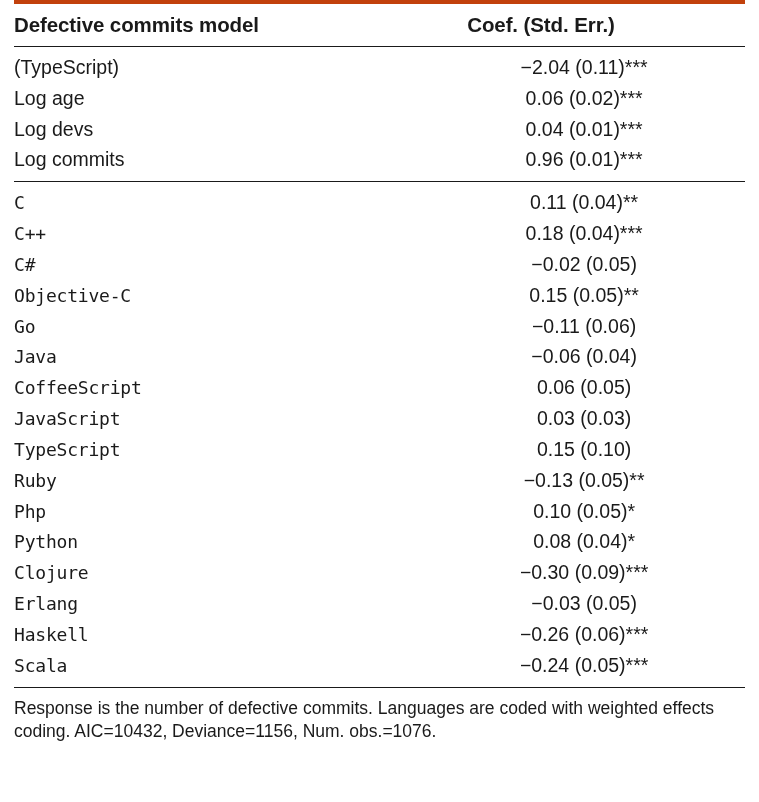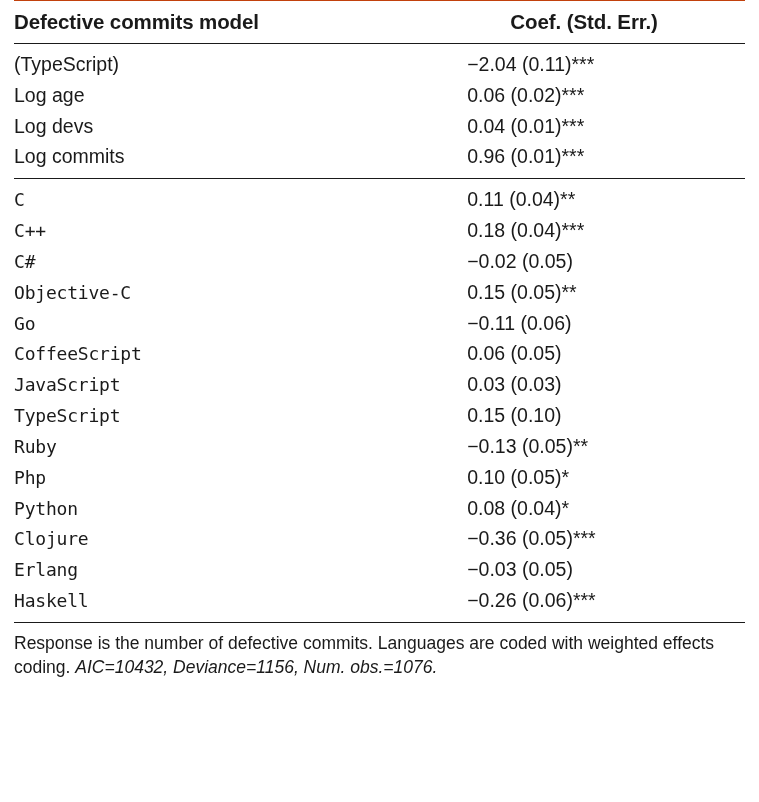--- a/index.html
+++ b/index.html
@@ -23,21 +23,21 @@
   }
   table.reg {
     width: 100%;
     border-collapse: collapse;
     table-layout: fixed;
   }
   table.reg col.c-label { width: 62%; }
   table.reg col.c-value { width: 38%; }
 
   .rule-top td {
-    border-top: 1px solid #c2410c;
+    border-top: 4px solid #c2410c;
   }
   .rule-mid td {
     border-top: 1.6px solid #1a1a1a;
   }
   .rule-bottom td {
     border-top: 1.6px solid #1a1a1a;
   }
 
   th, td {
     padding: 0;
@@ -45,47 +45,47 @@
   }
 
   .hdr td {
     font-size: 20.5px;
     font-weight: bold;
     padding-top: 9px;
     padding-bottom: 9px;
     letter-spacing: -0.1px;
   }
   .hdr .lbl { text-align: left; }
-  .hdr .val { text-align: center; padding-right: 44px; }
+  .hdr .val { text-align: left; padding-right: 44px; }
 
   tr.row td {
     font-size: 19.5px;
     padding-top: 4.5px;
     padding-bottom: 4.5px;
     line-height: 1.12;
   }
   tr.row .lbl { text-align: left; }
-  tr.row .val { text-align: left; padding-right: 44px; white-space: nowrap; }
+  tr.row .val { text-align: center; padding-right: 44px; white-space: nowrap; }
 
   tr.row.mono .lbl {
     font-family: "DejaVu Sans Mono", "Liberation Mono", monospace;
     font-size: 18px;
     letter-spacing: -0.2px;
   }
 
   tbody.group-top tr:first-child td { padding-top: 10px; }
   tbody.group-bot tr:last-child td { padding-bottom: 10px; }
 
   .notes td {
     font-size: 17.5px;
     line-height: 1.35;
     padding-top: 9px;
     text-align: left;
   }
-  .it { font-style: italic; }
+  .it { }
 </style>
 </head>
 <body>
 
 <div class="table-wrap">
   <table class="reg">
     <colgroup>
       <col class="c-label">
       <col class="c-value">
     </colgroup>
@@ -131,20 +131,24 @@
       </tr>
       <tr class="row mono">
         <td class="lbl">Objective-C</td>
         <td class="val">0.15 (0.05)**</td>
       </tr>
       <tr class="row mono">
         <td class="lbl">Go</td>
         <td class="val">−0.11 (0.06)</td>
       </tr>
       <tr class="row mono">
+        <td class="lbl">Java</td>
+        <td class="val">−0.06 (0.04)</td>
+      </tr>
+      <tr class="row mono">
         <td class="lbl">CoffeeScript</td>
         <td class="val">0.06 (0.05)</td>
       </tr>
       <tr class="row mono">
         <td class="lbl">JavaScript</td>
         <td class="val">0.03 (0.03)</td>
       </tr>
       <tr class="row mono">
         <td class="lbl">TypeScript</td>
         <td class="val">0.15 (0.10)</td>
@@ -156,29 +160,33 @@
       <tr class="row mono">
         <td class="lbl">Php</td>
         <td class="val">0.10 (0.05)*</td>
       </tr>
       <tr class="row mono">
         <td class="lbl">Python</td>
         <td class="val">0.08 (0.04)*</td>
       </tr>
       <tr class="row mono">
         <td class="lbl">Clojure</td>
-        <td class="val">−0.36 (0.05)***</td>
+        <td class="val">−0.30 (0.09)***</td>
       </tr>
       <tr class="row mono">
         <td class="lbl">Erlang</td>
         <td class="val">−0.03 (0.05)</td>
       </tr>
       <tr class="row mono">
         <td class="lbl">Haskell</td>
         <td class="val">−0.26 (0.06)***</td>
+      </tr>
+      <tr class="row mono">
+        <td class="lbl">Scala</td>
+        <td class="val">−0.24 (0.05)***</td>
       </tr>
     </tbody>
 
     <tfoot>
       <tr class="rule-bottom notes">
         <td colspan="2">
           <span>Response is the number of defective commits. Languages are coded with weighted</span>
           <span>effects coding. </span><span class="it">AIC=10432, Deviance=1156, Num. obs.=1076.</span>
         </td>
       </tr>

